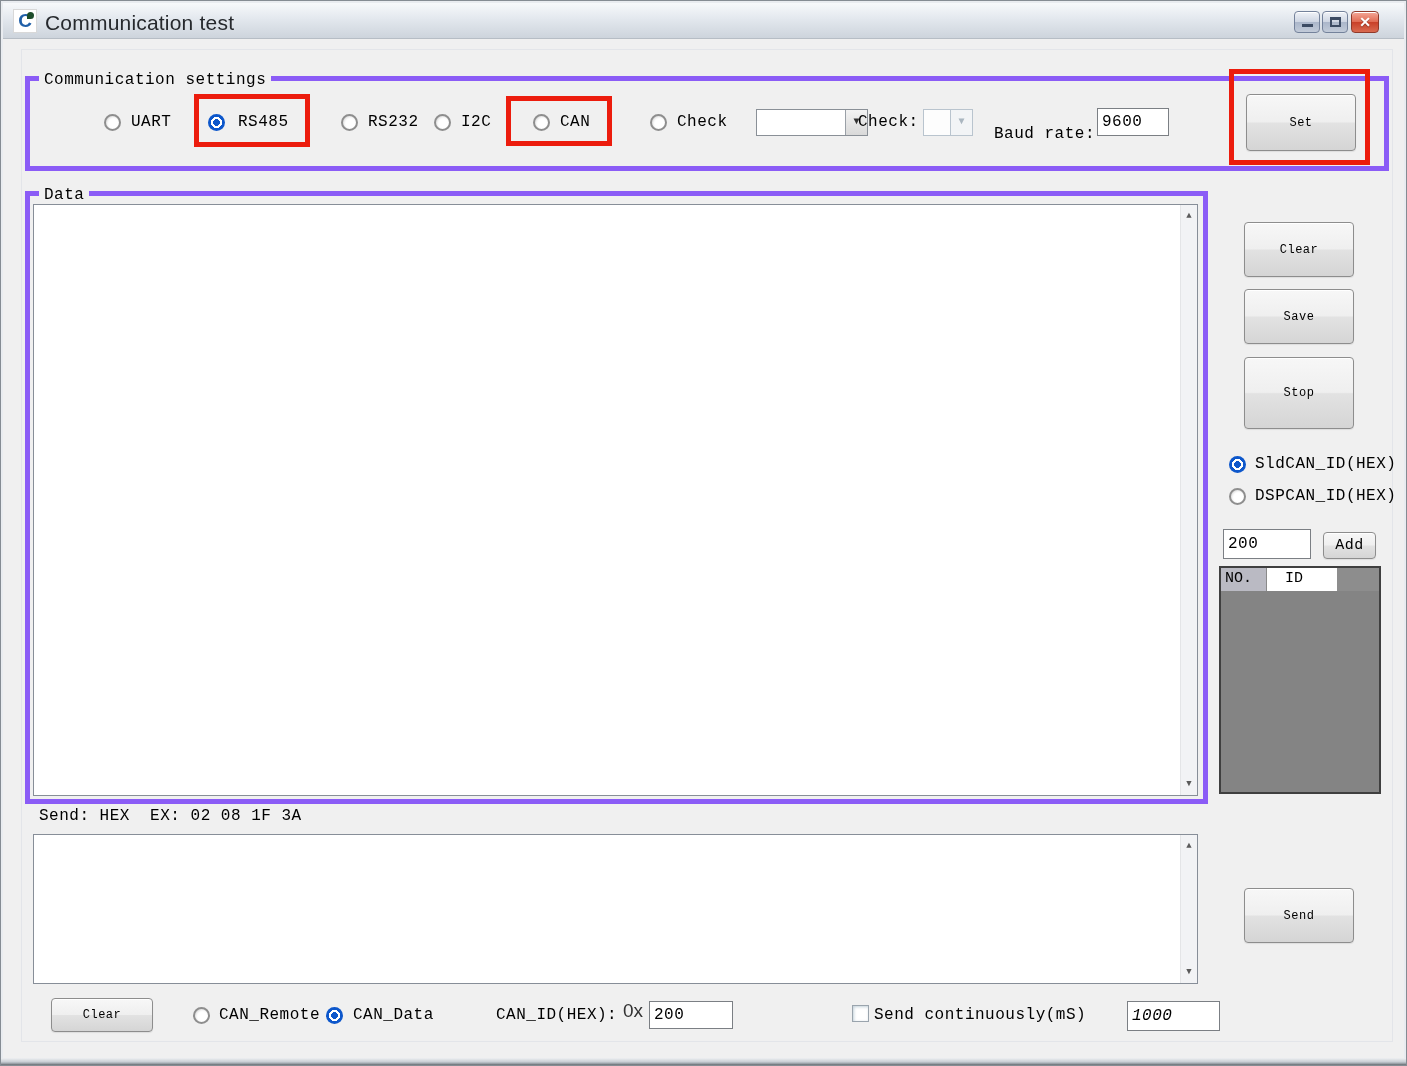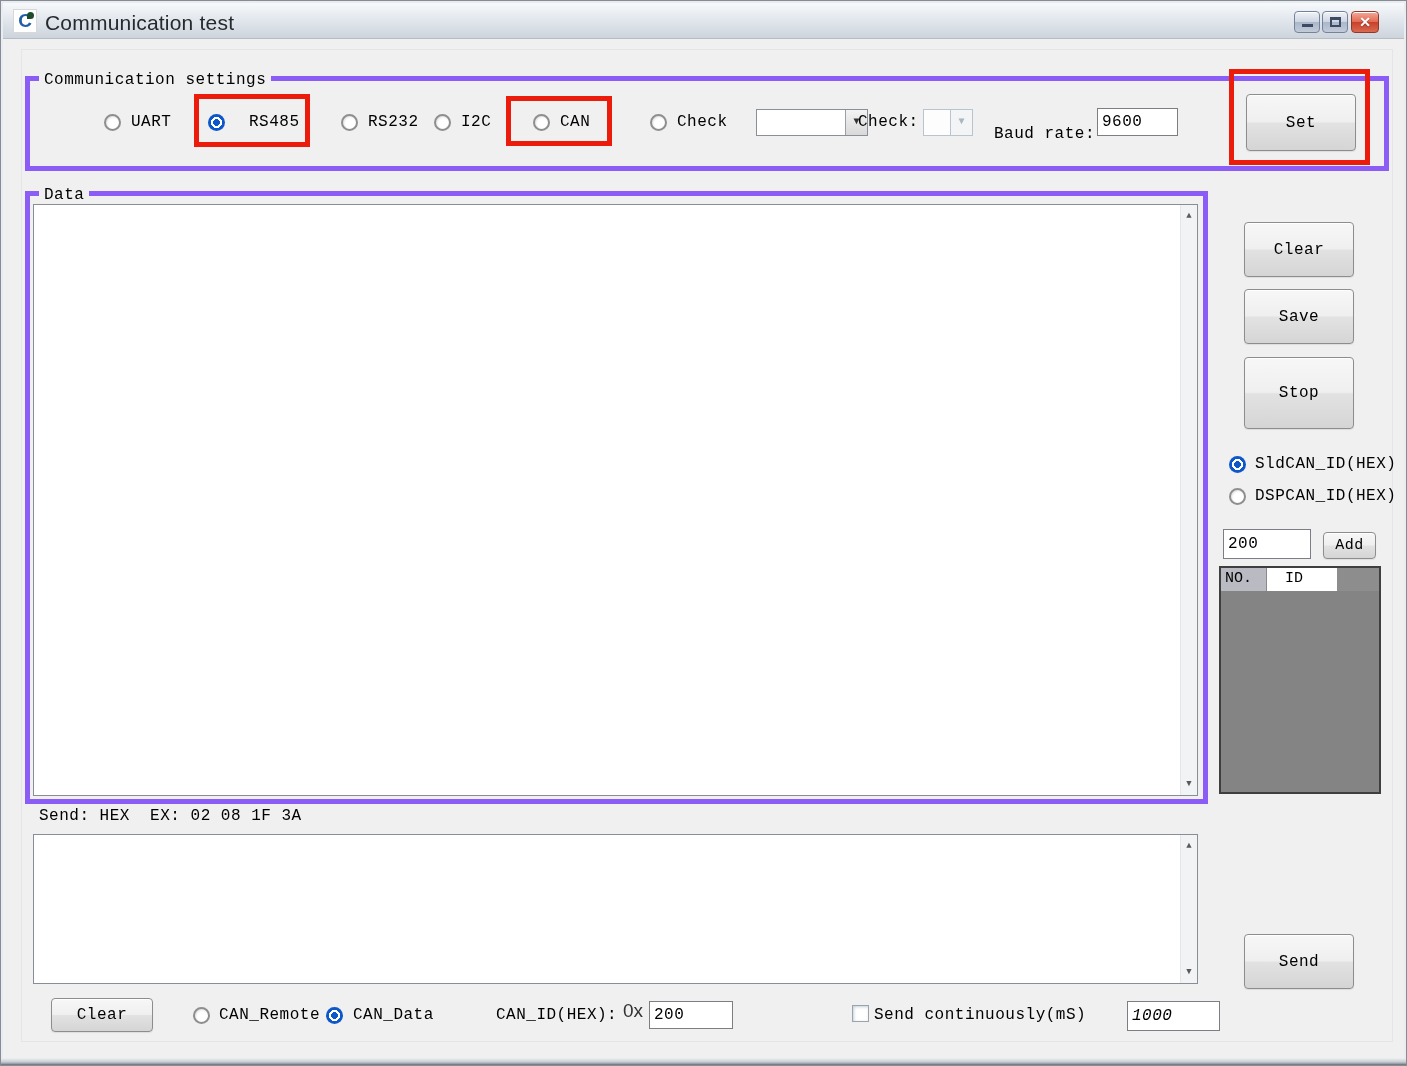--- a/index.html
+++ b/index.html
@@ -84,21 +84,21 @@
     border: 1px solid #9aa4ad;
     box-shadow: inset 1px 1px 3px rgba(120,150,170,.45);
     cursor: pointer;
   }
   
   .btn {
     position: absolute;
     border: 1px solid #8d8d8d; border-radius: 4px;
     background: linear-gradient(#f7f7f7, #efefef 49%, #e2e2e2 51%, #d5d5d5);
     box-shadow: inset 0 1px 0 #ffffff, 0 1px 1px rgba(0,0,0,.08);
-    font-family: inherit; font-size: 16px; letter-spacing: .5px; color: #000;
+    font-family: inherit; font-size: 12px; letter-spacing: .5px; color: #000;
     text-align: center; cursor: pointer;
   }
   
   .tinput {
     position: absolute; border: 1px solid #7b7f84; background: #fff;
     font-family: inherit; font-size: 16px; letter-spacing: .5px;
     padding: 2px 4px; color: #000; outline: none;
   }
   
   .combo { position: absolute; background: #fff; border: 1px solid #8a9097; display: flex; cursor: pointer; }
@@ -159,21 +159,21 @@
   <div class="inner-panel"></div>
 
   <div class="groupbox" style="left:24px; top:75px; width:1364px; height:95px;">
     <span class="legend">Communication settings</span>
   </div>
 
   <span class="radio" style="left:103px; top:113px;"></span>
   <span class="lbl" style="left:130px; top:112px;">UART</span>
 
   <span class="radio checked" style="left:207px; top:113px;"></span>
-  <span class="lbl" style="left:248px; top:112px;">RS485</span>
+  <span class="lbl" style="left:237px; top:112px;">RS485</span>
 
   <span class="radio" style="left:340px; top:113px;"></span>
   <span class="lbl" style="left:367px; top:112px;">RS232</span>
 
   <span class="radio" style="left:433px; top:113px;"></span>
   <span class="lbl" style="left:460px; top:112px;">I2C</span>
 
   <span class="radio" style="left:532px; top:113px;"></span>
   <span class="lbl" style="left:559px; top:112px;">CAN</span>
 
@@ -185,21 +185,21 @@
     <div class="drop">▼</div>
   </div>
 
   <span class="lbl" style="left:857px; top:112px;">Check:</span>
   <div class="combo disabled" style="left:922px; top:108px; width:50px; height:27px;">
     <div class="field"></div>
     <div class="drop">▼</div>
   </div>
 
   <span class="lbl" style="left:993px; top:124px;">Baud rate:</span>
-  <input class="tinput" style="left: 1096px; top: 107px; width: 81px; height: 28px;" value="9600">
+  <input class="tinput" style="left: 1096px; top: 107px; width: 72px; height: 28px;" value="9600">
 
   <button class="btn" style="left:1245px; top:93px; width:110px; height:57px;">Set</button>
 
   <div class="hl" style="left:193px; top:93px; width:116px; height:53px;"></div>
   <div class="hl" style="left:505px; top:95px; width:106px; height:50px;"></div>
   <div class="hl" style="left:1228px; top:68px; width:141px; height:96px;"></div>
 
   <div class="groupbox" style="left:24px; top:190px; width:1183px; height:613px;">
     <span class="legend">Data</span>
   </div>
@@ -236,21 +236,21 @@
   <span class="lbl" style="left:38px; top:806px;">Send: HEX  EX: 02 08 1F 3A</span>
 
   <div class="textpane" style="left:32px; top:833px; width:1165px; height:150px;">
     <textarea style=""></textarea>
     <div class="vscroll">
       <div class="up">▲</div>
       <div class="dn">▼</div>
     </div>
   </div>
 
-  <button class="btn" style="left:1243px; top:887px; width:110px; height:55px;margin-top:46px;">Send</button>
+  <button class="btn" style="left:1243px; top:887px; width:110px; height:55px;">Send</button>
 
   <button class="btn" style="left:50px; top:997px; width:102px; height:34px;">Clear</button>
 
   <span class="radio" style="left:192px; top:1006px;"></span>
   <span class="lbl" style="left:218px; top:1005px;">CAN_Remote</span>
 
   <span class="radio checked" style="left:325px; top:1006px;"></span>
   <span class="lbl" style="left:352px; top:1005px;">CAN_Data</span>
 
   <span class="lbl" style="left:495px; top:1005px;">CAN_ID(HEX):</span>

